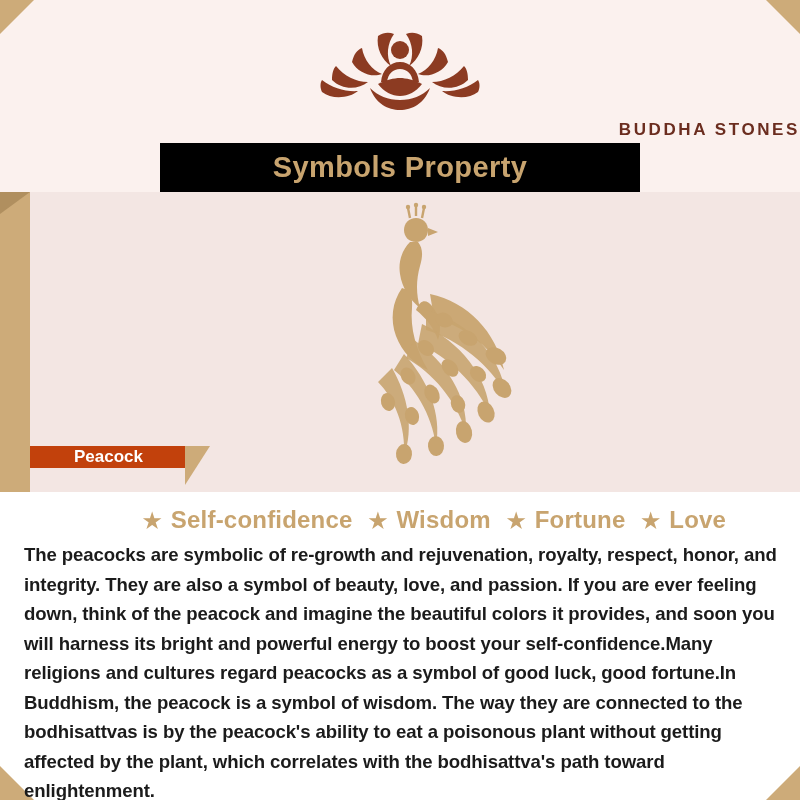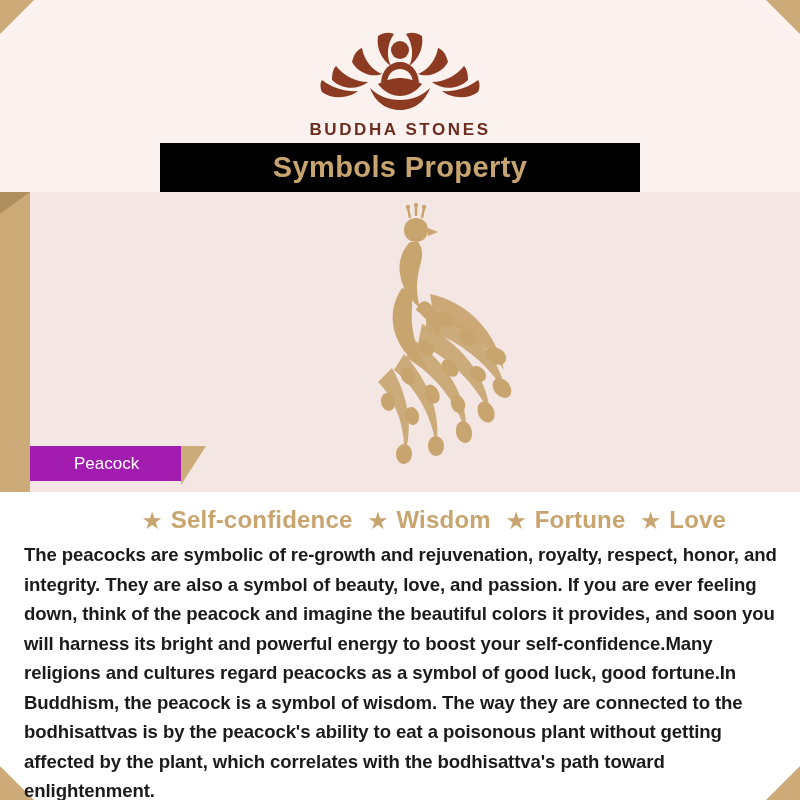--- a/index.html
+++ b/index.html
@@ -101,21 +101,21 @@
     border-bottom: 34px solid #cdab79;
     border-left: 34px solid transparent;
   }
 
   
   .logo-wrap {
     position: absolute;
     left: 0;
     top: 18px;
     width: 800px;
-    text-align: center;
+    text-align: right;
   }
   .logo-mark {
     display: block;
     margin: 0 auto;
   }
   .brand-name {
     margin-top: 2px;
     font-size: 17px;
     letter-spacing: 2.6px;
     font-weight: bold;
@@ -149,28 +149,28 @@
     top: 198px;
     width: 290px;
     height: 290px;
   }
 
   
   .name-tag {
     position: absolute;
     left: 30px;
     top: 446px;
-    height: 35px;
-    background: #a21caf;
+    height: 22px;
+    background: #c2410c;
     display: flex;
     align-items: center;
     padding-left: 44px;
     padding-right: 42px;
     color: #ffffff;
-    font-weight: normal;
+    font-weight: bold;
     font-size: 17px;
   }
   .name-tag:after {
     content: "";
     position: absolute;
     right: -25px;
     top: 0;
     width: 0;
     height: 0;
     border-top: 39px solid #cdab79;

